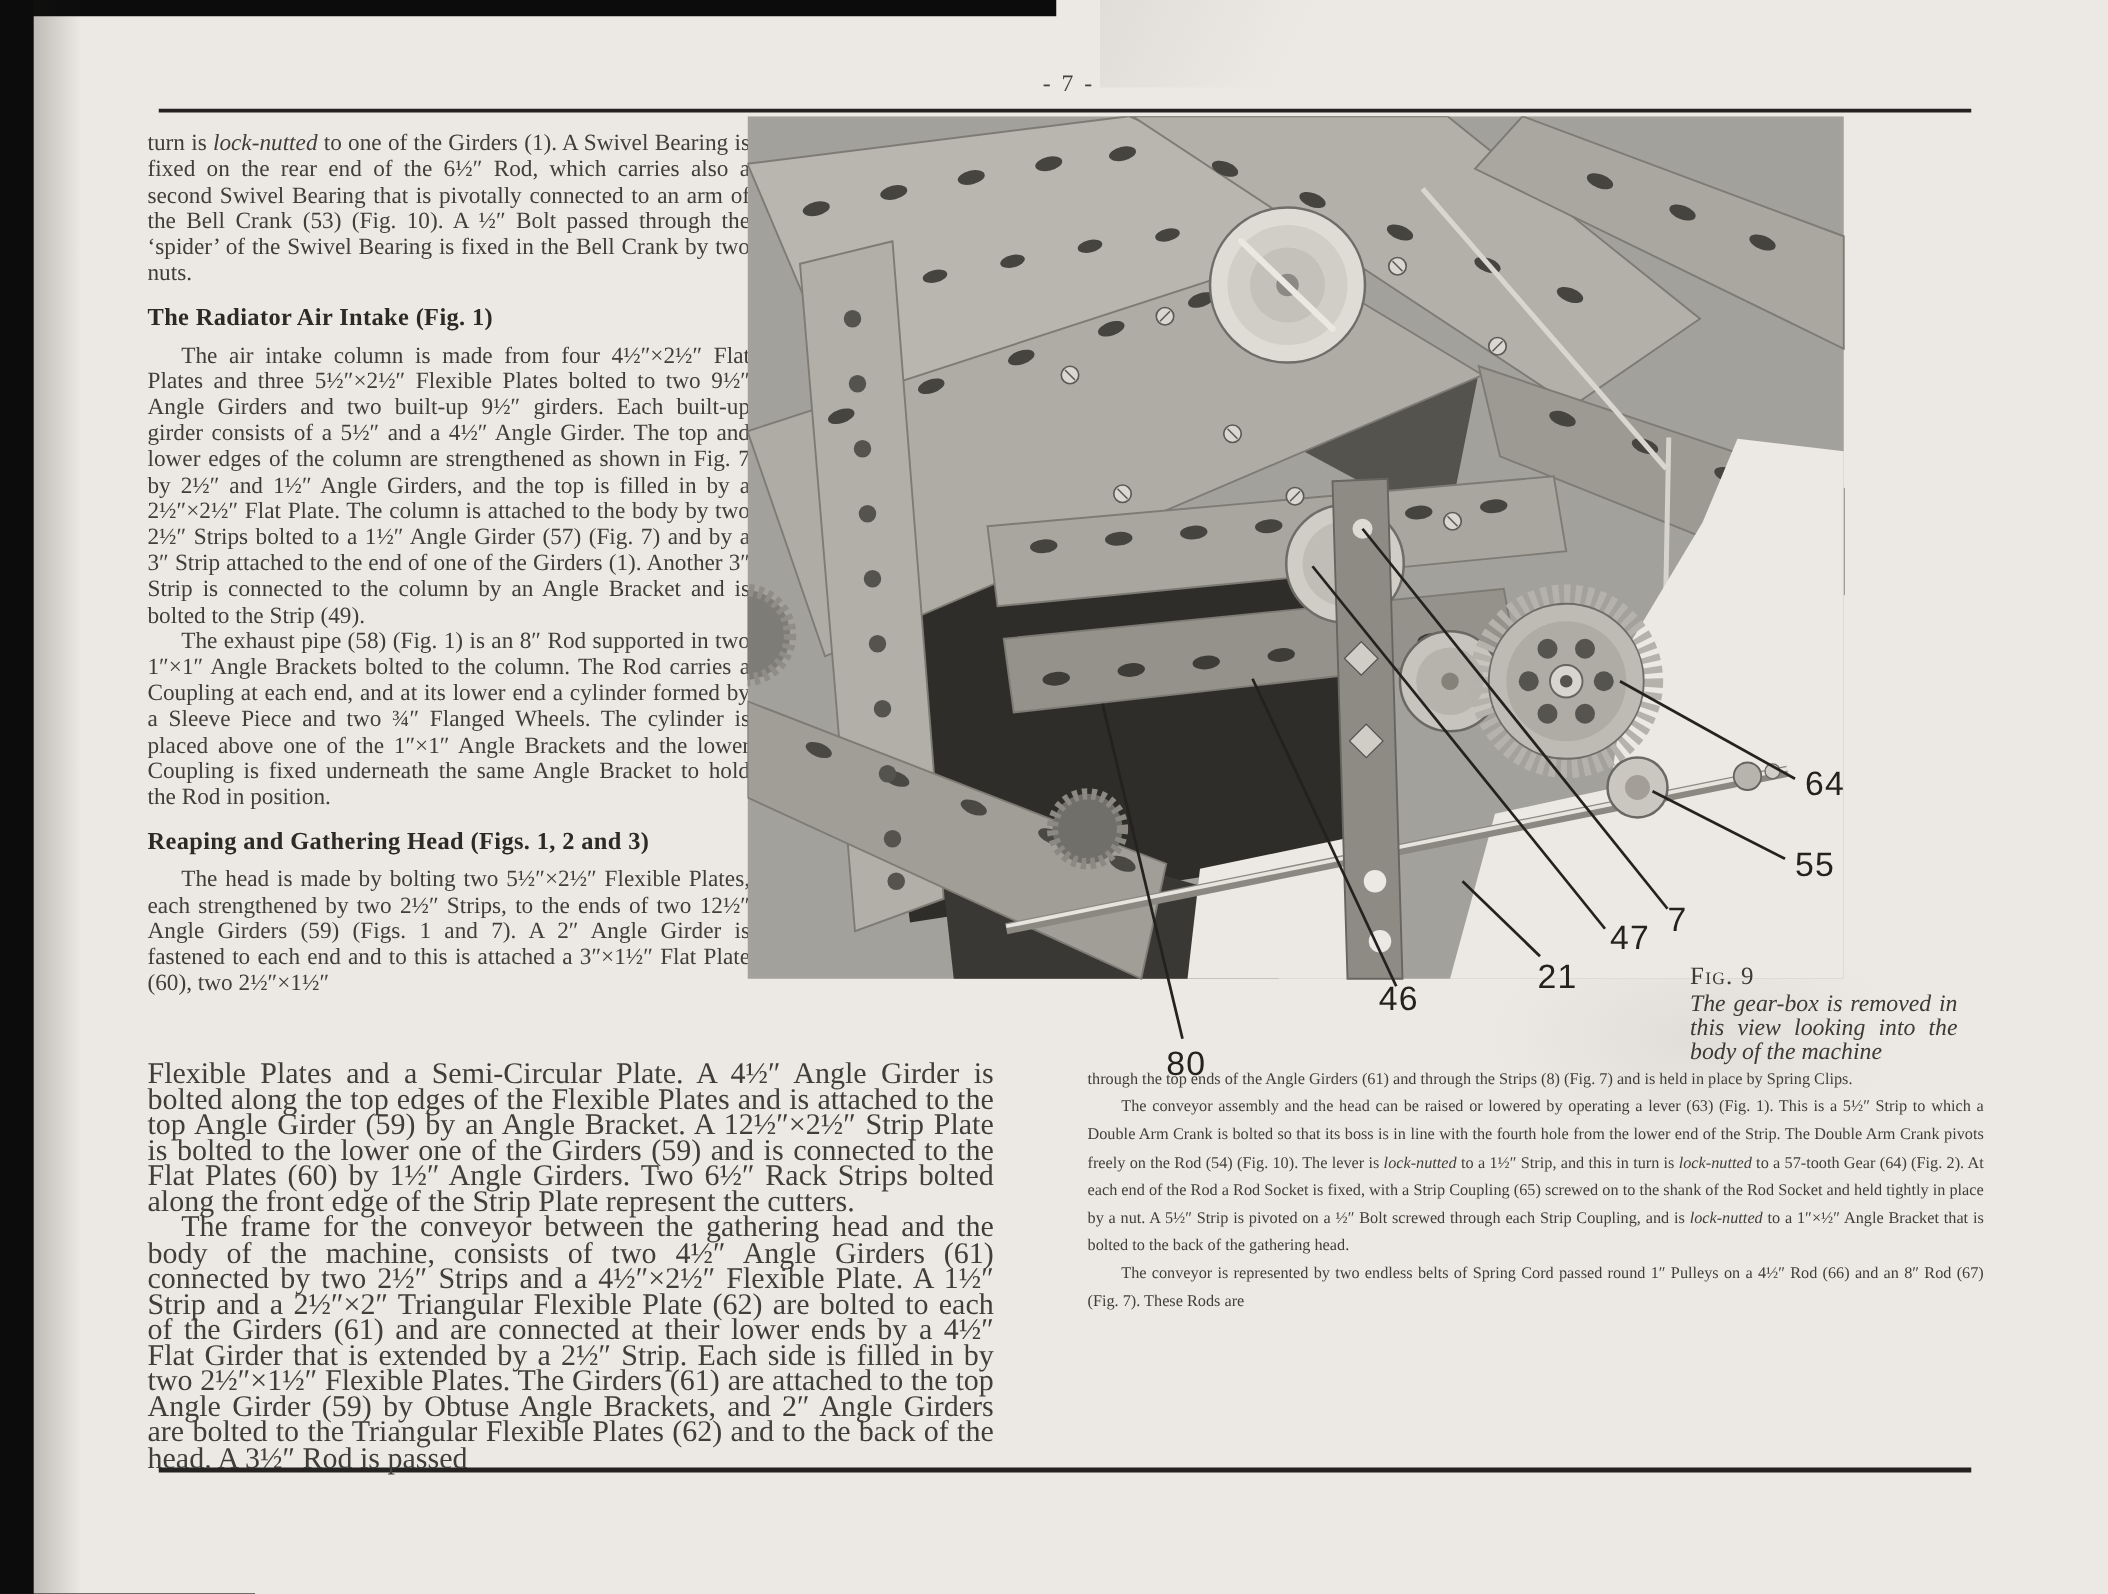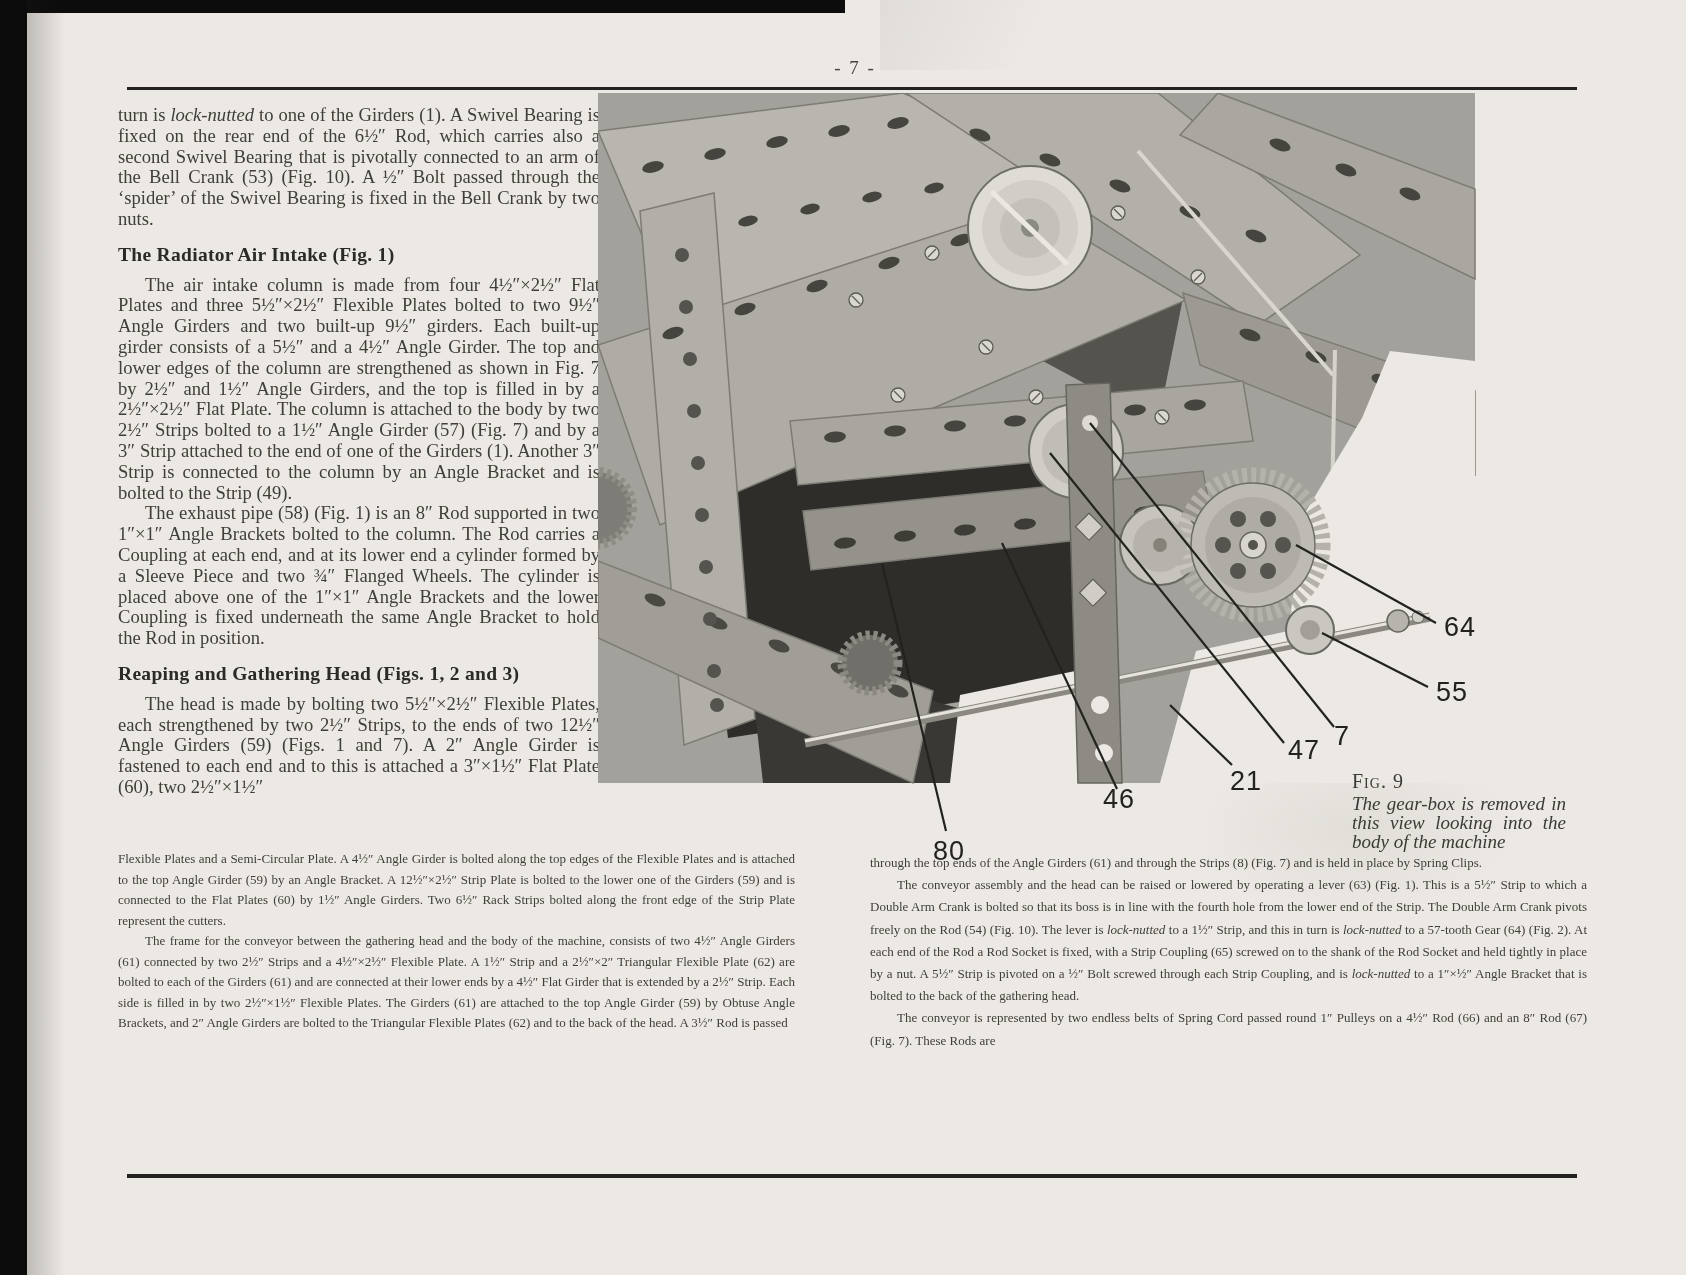--- a/index.html
+++ b/index.html
@@ -19,21 +19,21 @@
                font-size:19px;letter-spacing:2px;color:#45433d;}
   .rule{position:absolute;left:127px;width:1450px;height:3px;background:#232220;}
   .rule-top{top:87px;}
   .rule-bottom{top:1174px;height:4px;}
 
   .textcol{position:absolute;color:#403e38;text-align:justify;}
   .textcol p{margin:0;}
   .textcol p.indent{text-indent:27px;}
   .textcol h3{margin:15px 0 9px 0;font-size:19.5px;color:#2b2a26;letter-spacing:.3px;}
   .col-left{left:118px;top:105px;width:482px;font-size:18.6px;line-height:20.8px;}
-  .col-left-wide{left:118px;top:849px;width:677px;font-size:13px;line-height:20.5px;}
+  .col-left-wide{left:118px;top:849px;width:677px;font-size:24px;line-height:20.5px;}
   .col-right{left:870px;top:852px;width:717px;font-size:13px;line-height:22.2px;}
 
   .figure{position:absolute;left:0;top:0;width:1686px;height:1275px;pointer-events:none;padding-left:48px;}
   .photo-svg{position:absolute;left:598px;top:93px;}
   .callout{position:absolute;font-family:"Liberation Sans","DejaVu Sans",sans-serif;
            font-size:27px;color:#23221f;letter-spacing:1px;}
   .c64{left:1444px;top:612px;} .c55{left:1436px;top:677px;} .c7{left:1334px;top:721px;}
   .c47{left:1276px;top:735px;margin-left:12px;} .c21{left:1230px;top:766px;} .c46{left:1103px;top:784px;}
   .c68{left:933px;top:836px;}
   .fig-caption-block{position:absolute;left:1352px;top:770px;width:214px;color:#3c3a34;}

